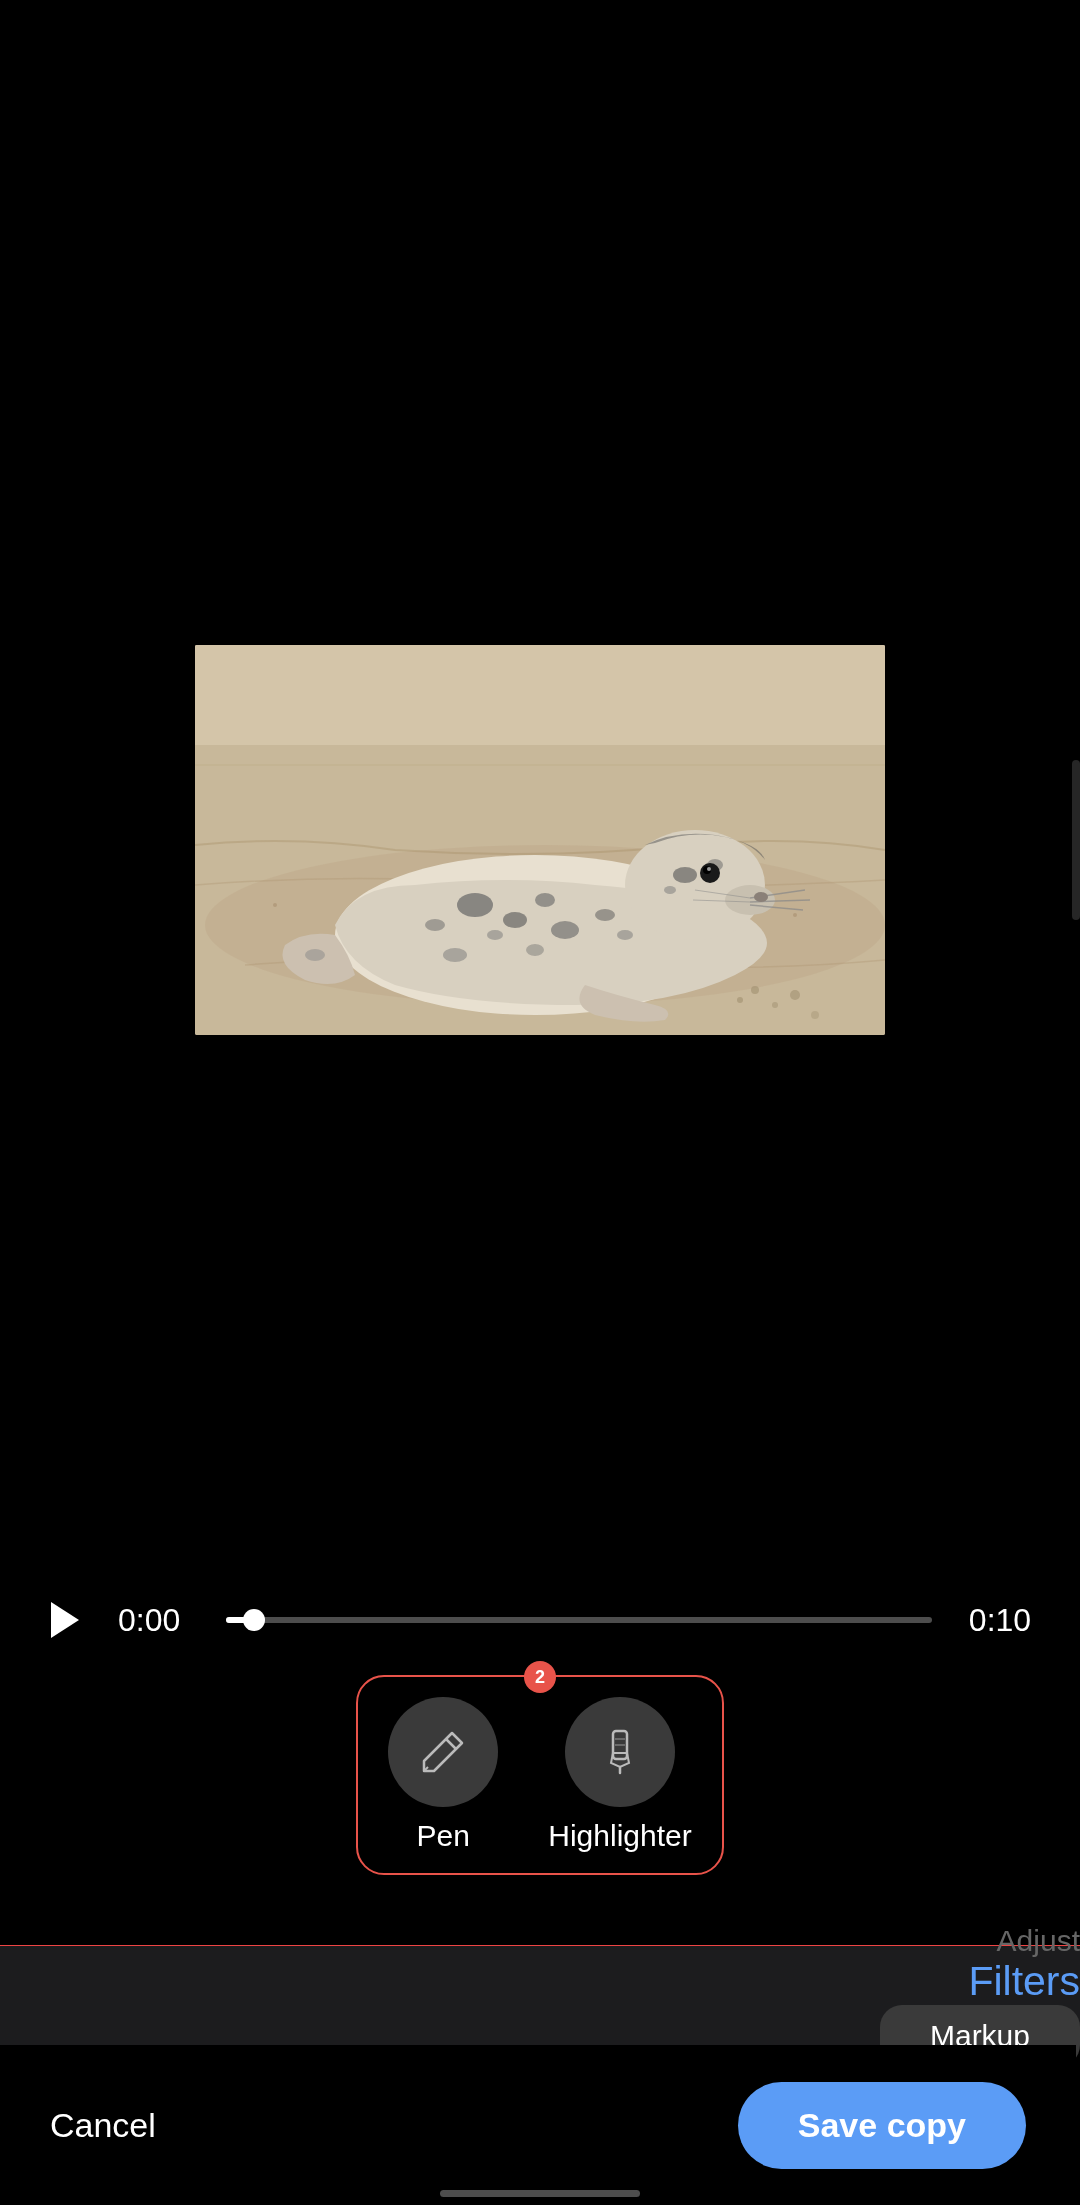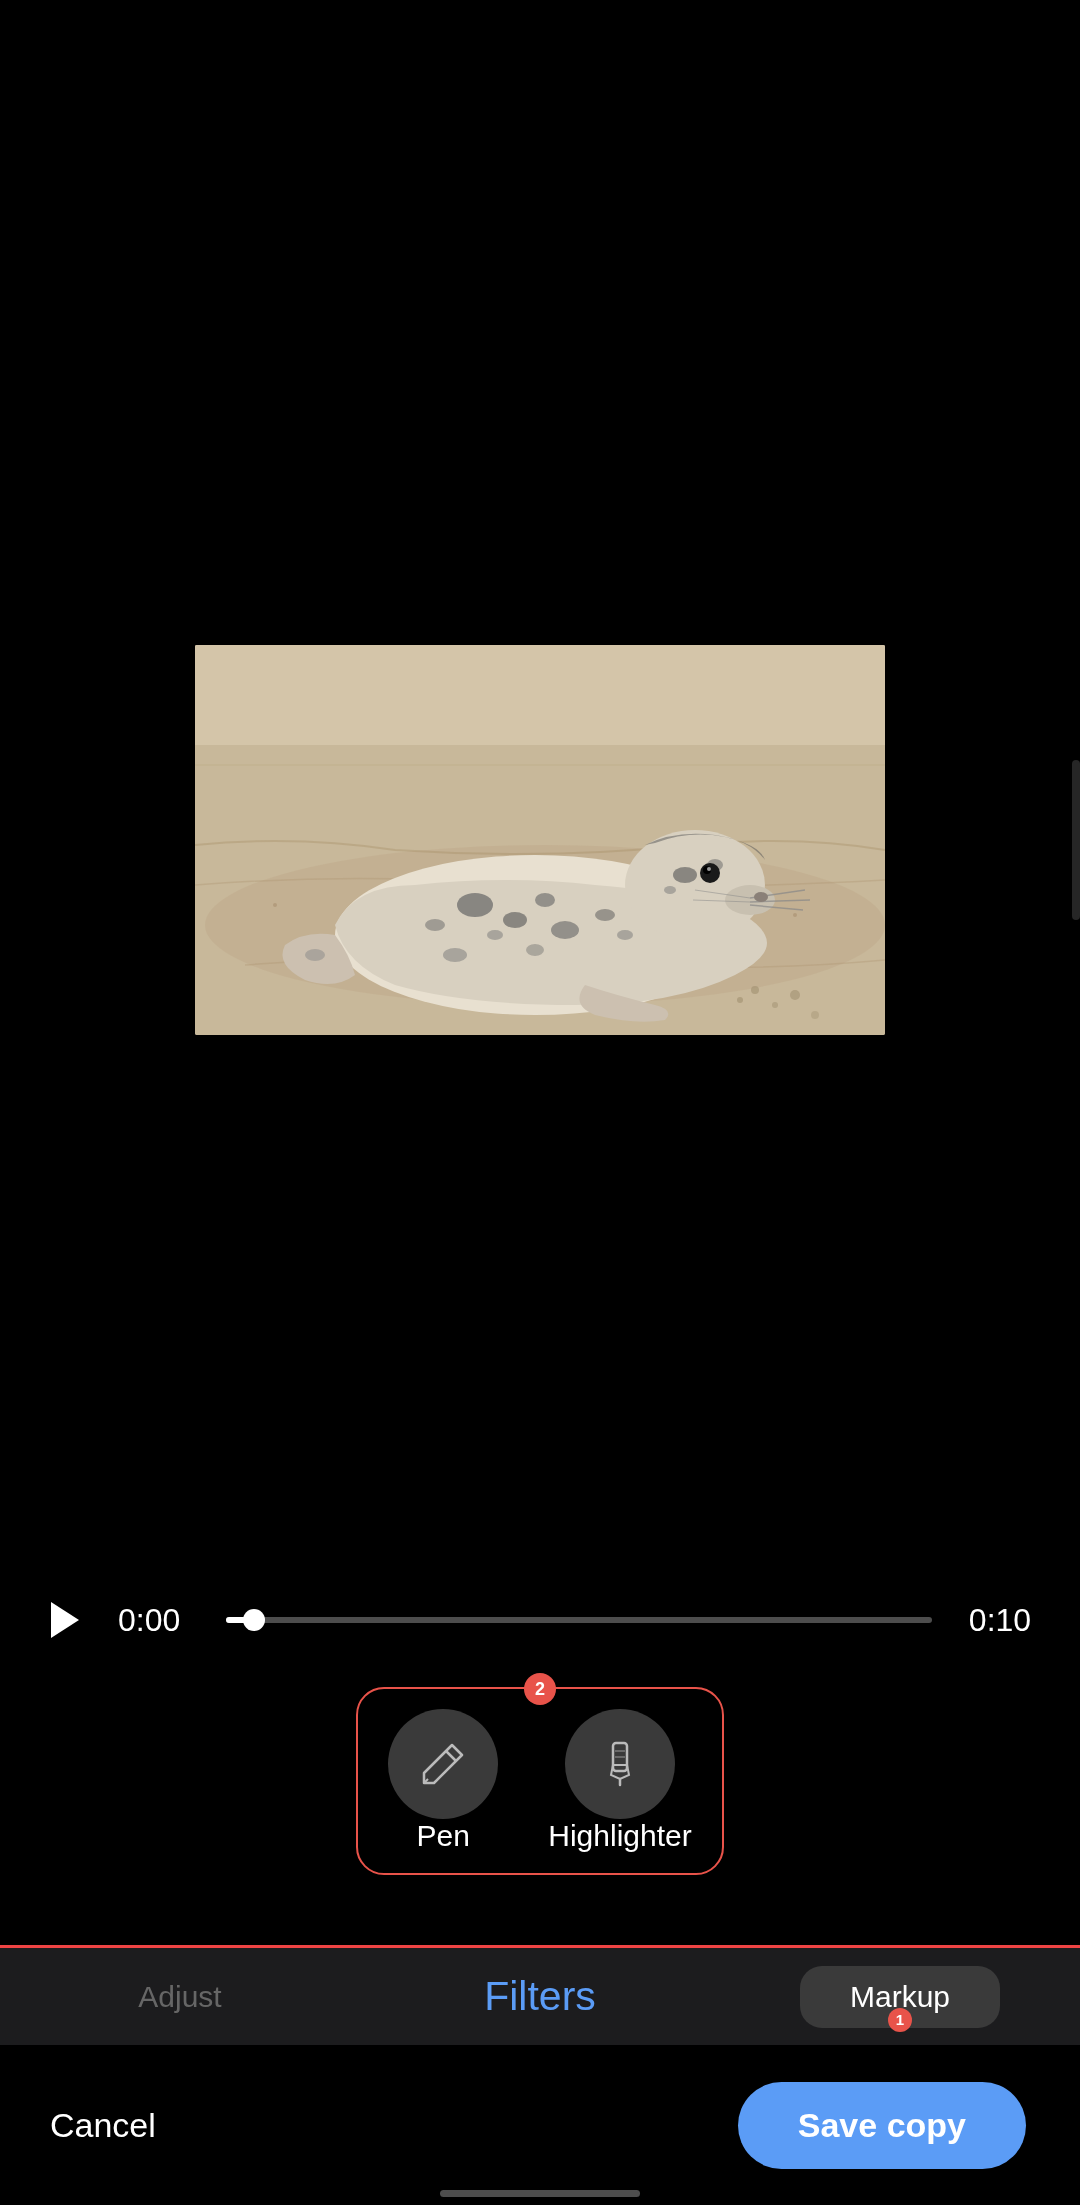--- a/index.html
+++ b/index.html
@@ -158,21 +158,21 @@
       justify-content: center;
       color: #fff;
       font-size: 18px;
       font-weight: 600;
     }
 
     .tool-item {
       display: flex;
       flex-direction: column;
       align-items: center;
-      gap: 0;
+      gap: 12px;
       cursor: pointer;
     }
 
     .tool-icon-circle {
       width: 110px;
       height: 110px;
       background: #3a3a3a;
       border-radius: 50%;
       display: flex;
       align-items: center;
@@ -196,21 +196,22 @@
       position: absolute;
       bottom: 160px;
       left: 0;
       right: 0;
       height: 100px;
       background: #1c1c1e;
       display: flex;
       align-items: flex-end;
       justify-content: center;
       gap: 0;
-      border-top: 3px solid #ef4444;
+      border-top: 1px solid #ef4444;
+      flex-direction: column;
     }
 
     .tab-item {
       flex: 1;
       height: 100%;
       display: flex;
       align-items: center;
       justify-content: center;
       cursor: pointer;
       position: relative;

